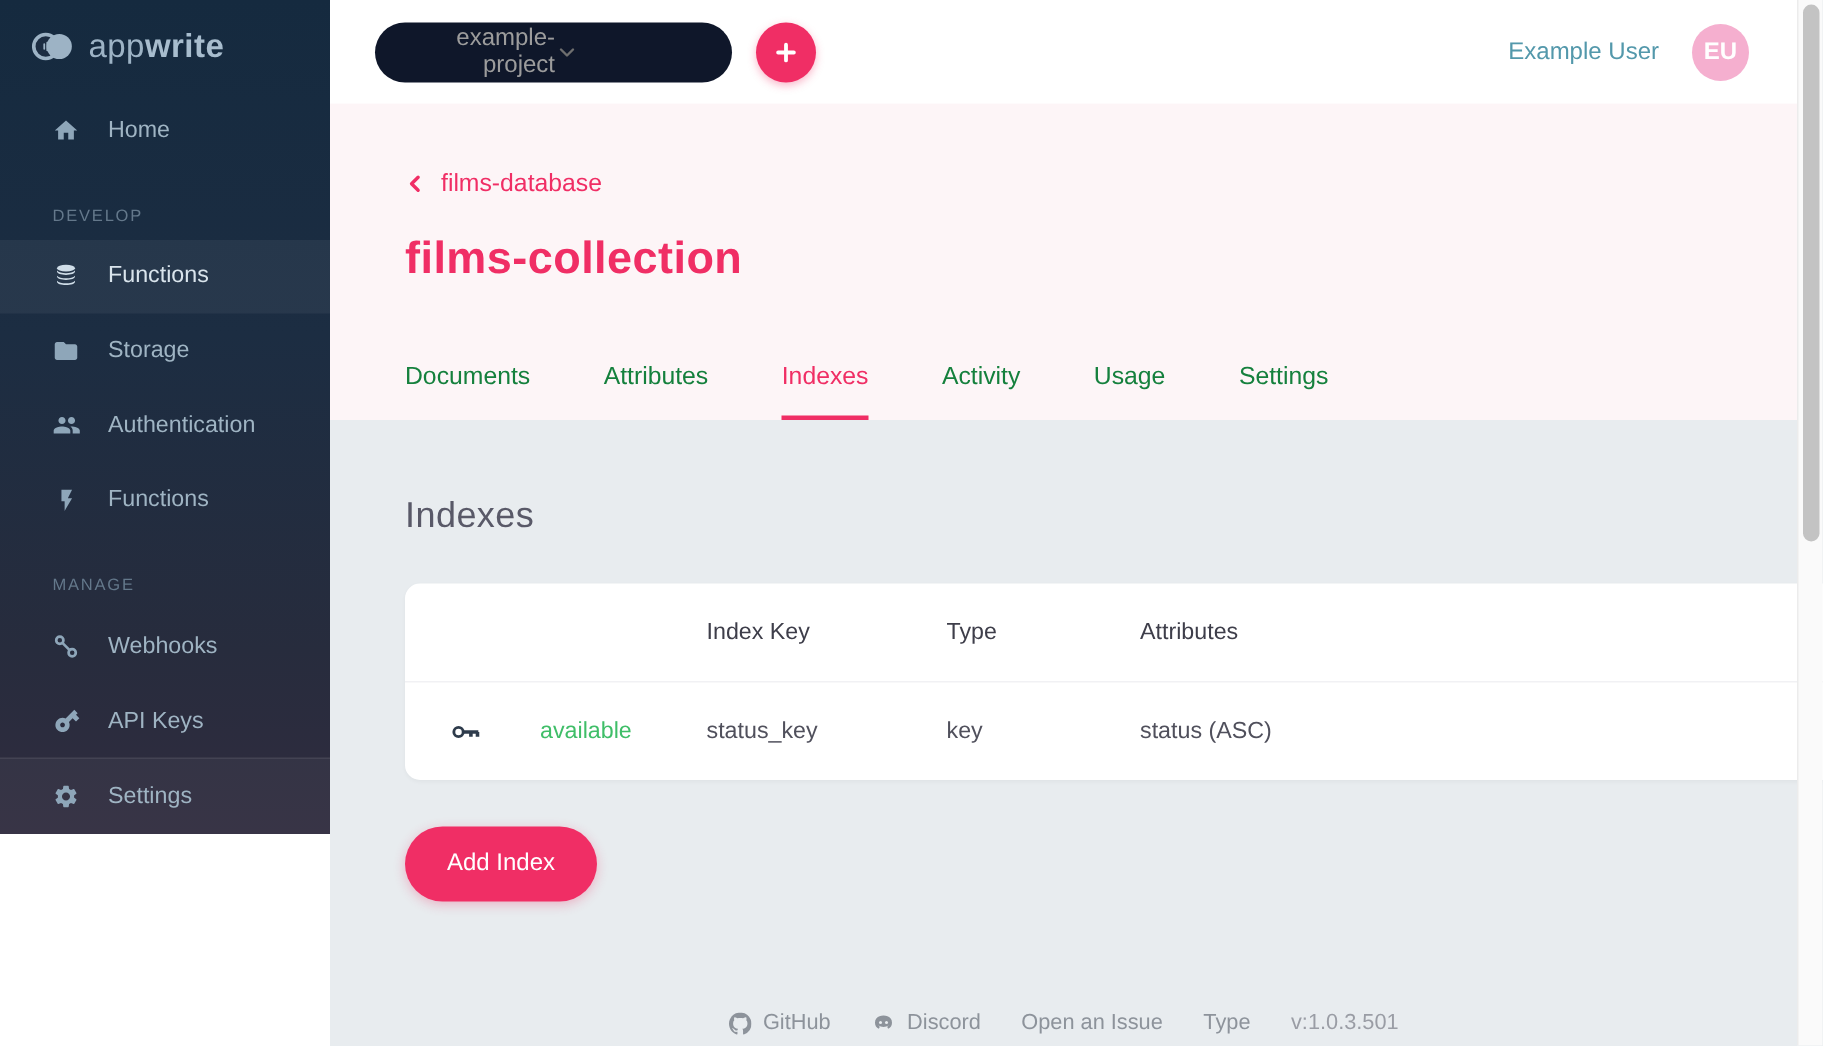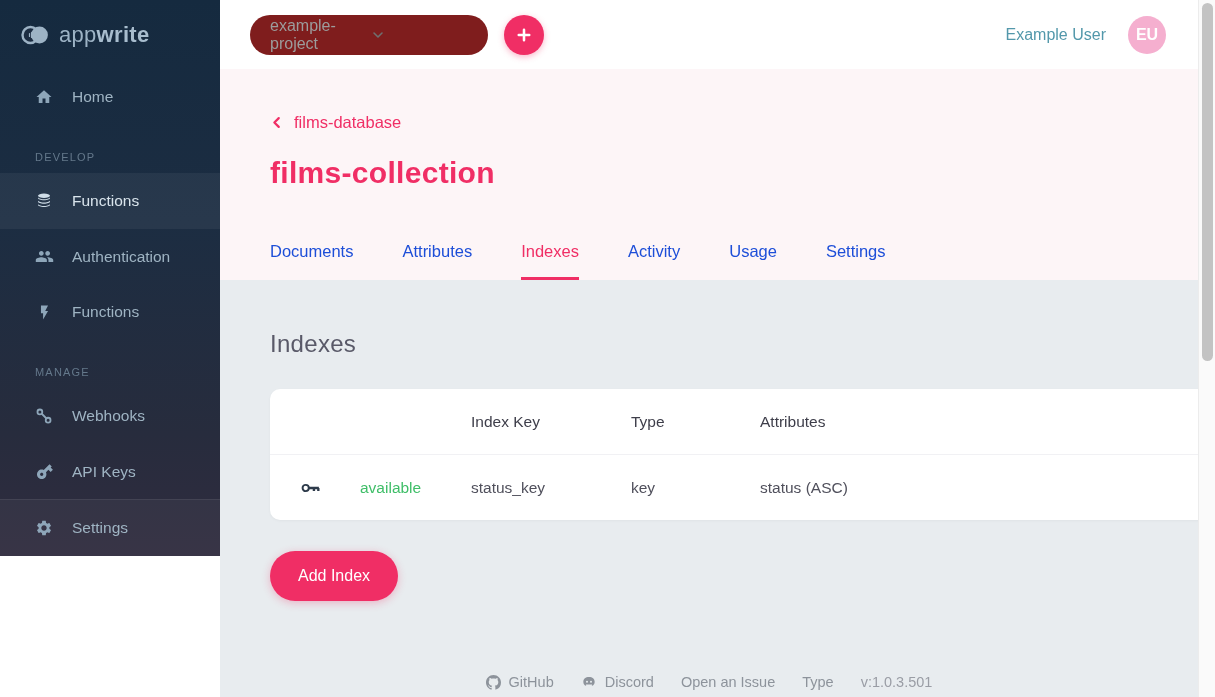--- a/index.html
+++ b/index.html
@@ -22,42 +22,42 @@
   .nav-item.active .ic { color:#cfdde8; }
   .section-label { padding:26px 0 10px 35px; font-size:11px; letter-spacing:1.2px;
     color:#64788b; }
   .sidebar-spacer { flex:1; }
   .settings-item { height:57px; border-top:1px solid rgba(255,255,255,0.08);
     background:rgba(255,255,255,0.04); }
 
   
   .topbar { position:fixed; left:220px; top:0; width:978px; height:69px; background:#fff;
     display:flex; align-items:center; padding:0 32px 0 30px; z-index:4; }
-  .project-select { width:238px; height:40px; background:#7f1d1d; border-radius:20px;
-    display:flex; align-items:center; padding:0 18px 0 20px; cursor:pointer; }
+  .project-select { width:238px; height:40px; background:#0f172a; border-radius:20px;
+    display:flex; align-items:center; padding:0 18px 0 20px; cursor:pointer;text-align:right; }
   .project-select span { font-size:16px; color:#9c9c9c; flex:1; }
   .add-btn { width:40px; height:40px; border-radius:50%; background:#f02e65; border:none;
     margin-left:16px; display:flex; align-items:center; justify-content:center;
     cursor:pointer; box-shadow:0 2px 6px rgba(240,46,101,.35); }
   .topbar-right { margin-left:auto; display:flex; align-items:center; }
   .user-link { font-size:16px; color:#5398ab; text-decoration:none; cursor:pointer; }
   .avatar { width:38px; height:38px; border-radius:50%; background:#f5afcf; color:#fff;
     font-size:16px; font-weight:700; display:flex; align-items:center; justify-content:center;
     margin-left:22px; cursor:pointer; }
 
   
   .main { position:fixed; left:220px; top:69px; width:978px; height:628px; }
   .page-header { height:211px; background:#fdf5f7; position:relative; padding-left:50px; }
   .breadcrumb { padding-top:44px; display:flex; align-items:center; cursor:pointer; width:max-content; }
   .breadcrumb svg { margin-right:9px; }
   .breadcrumb span { color:#f02e65; font-size:16.5px; }
   .page-title { margin-top:20px; font-size:30px; line-height:42px; font-weight:700;
     color:#f02e65; letter-spacing:.3px; }
   .tabs { position:absolute; bottom:0; left:50px; display:flex; gap:49px; }
-  .tab { position:relative; padding-bottom:19px; font-size:16.5px; color:#1d4ed8;
+  .tab { position:relative; padding-bottom:19px; font-size:16.5px; color:#15803d;
     cursor:pointer; }
   .tab.active { color:#f02e65; }
   .tab.active::after { content:""; position:absolute; left:0; right:0; bottom:0;
     height:3px; background:#f02e65; }
 
   .content { height:417px; background:#e8ecef; position:relative; padding:0 48px 0 50px; }
   .content-heading { padding-top:50px; font-size:24px; font-weight:400; color:#595968;
     letter-spacing:.3px; }
   .card { margin-top:31px; width:1035px; background:#fff; border-radius:10px;
     box-shadow:0 1px 3px rgba(0,0,0,.04); overflow:hidden; }
@@ -118,20 +118,28 @@
       <svg width="18" height="18" viewBox="0 0 24 24" fill="currentColor">
         <ellipse cx="12" cy="5" rx="8" ry="3"></ellipse>
         <path d="M4 8c0 1.66 3.58 3 8 3s8-1.34 8-3V7.2C18.6 8.9 15.5 9.5 12 9.5S5.4 8.9 4 7.2z"></path>
         <path d="M4 12.5c0 1.66 3.58 3 8 3s8-1.34 8-3v-.8c-1.4 1.7-4.5 2.3-8 2.3s-6.6-.6-8-2.3z"></path>
         <path d="M4 17c0 1.66 3.58 3 8 3s8-1.34 8-3v-.8c-1.4 1.7-4.5 2.3-8 2.3s-6.6-.6-8-2.3z"></path>
       </svg>
     </span>
     <span>Functions</span>
   </div>
 
+  <div class="nav-item">
+    <span class="ic">
+      <svg width="18" height="18" viewBox="0 0 24 24" fill="currentColor">
+          <path d="M10 4H4c-1.1 0-2 .9-2 2v12c0 1.1.9 2 2 2h16c1.1 0 2-.9 2-2V8c0-1.1-.9-2-2-2h-8l-2-2z"></path>
+        </svg>
+    </span>
+    <span>Storage</span>
+  </div>
 
   <div class="nav-item">
     <span class="ic">
       <svg width="19" height="19" viewBox="0 0 24 24" fill="currentColor">
           <path d="M16 11c1.66 0 2.99-1.34 2.99-3S17.66 5 16 5s-3 1.34-3 3 1.34 3 3 3zm-8 0c1.66 0 2.99-1.34 2.99-3S9.66 5 8 5 5 6.34 5 8s1.34 3 3 3zm0 2c-2.33 0-7 1.17-7 3.5V19h14v-2.5c0-2.33-4.67-3.5-7-3.5zm8 0c-.29 0-.62.02-.97.05 1.16.84 1.97 1.97 1.97 3.45V19h6v-2.5c0-2.33-4.67-3.5-7-3.5z"></path>
         </svg>
     </span>
     <span>Authentication</span>
   </div>
 

